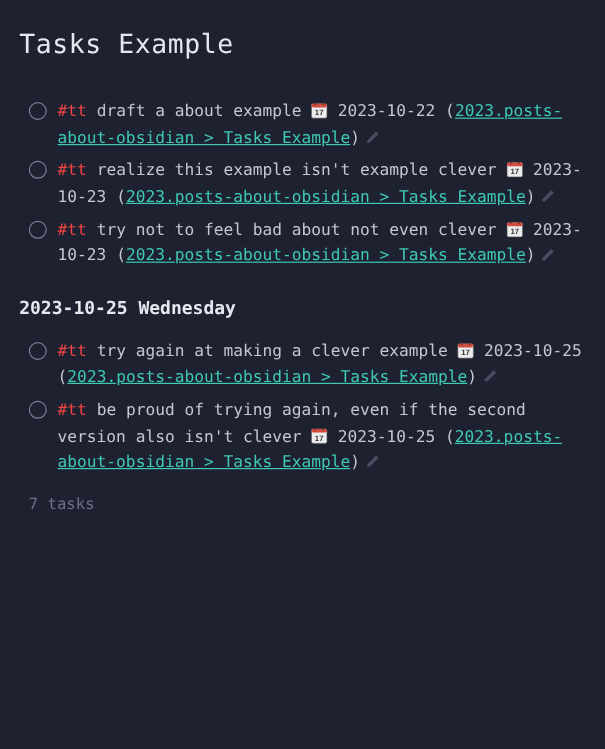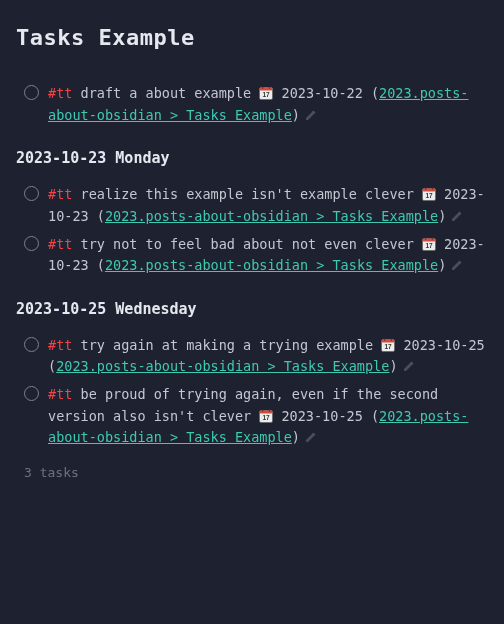--- a/index.html
+++ b/index.html
@@ -8,21 +8,21 @@
     padding: 16px;
     width: 504px;
     background: #1e2130;
     font-family: ui-monospace, "SF Mono", Menlo, Consolas, monospace;
     font-size: 13.5px;
     line-height: 1.6;
     color: #c3c7d1;
   }
   h1 {
     font-size: 22px;
-    font-weight: 700;
+    font-weight: 400;
     color: #e6e8ef;
     margin: 4px 0 28px 0;
     letter-spacing: 0.5px;
   }
   h2 {
     font-size: 15px;
     font-weight: 700;
     color: #e6e8ef;
     margin: 20px 0 14px 0;
   }
@@ -78,21 +78,20 @@
     <div class="task"><span class="checkbox"></span><span class="tag">#tt</span> <span>draft a about example</span> <span class="cal-icon"><svg width="14" height="14" viewBox="0 0 14 14">
           <rect x="0.5" y="1.5" width="13" height="12" rx="1.5" fill="#ececec" stroke="#5a5a5a" stroke-width="0.6"></rect>
           <rect x="0.5" y="1.5" width="13" height="3" rx="1.5" fill="#d14b3e"></rect>
           <rect x="3" y="0.5" width="1.2" height="2.2" rx="0.6" fill="#6a2e26"></rect>
           <rect x="9.8" y="0.5" width="1.2" height="2.2" rx="0.6" fill="#6a2e26"></rect>
           <text x="7" y="11.2" text-anchor="middle" font-size="6.5" font-family="sans-serif" fill="#333" font-weight="700">17</text>
         </svg></span> <span class="date-text">2023-10-22</span> <span class="paren">(</span><span class="source-link">2023.posts-about-obsidian &gt; Tasks Example</span><span class="paren">)</span><span class="edit-icon"><svg width="14" height="14" viewBox="0 0 14 14">
           <path d="M2 10 L9 3 L11 5 L4 12 L2 12 Z" fill="#6b7186"></path>
           <path d="M9.5 2.5 L11.5 4.5 L10.2 5.8 L8.2 3.8 Z" fill="#6b7186"></path>
         </svg></span></div>
-    <h2>2023-10-23 Monday</h2>
     <div class="task"><span class="checkbox"></span><span class="tag">#tt</span> <span>realize this example isn't example clever</span> <span class="cal-icon"><svg width="14" height="14" viewBox="0 0 14 14">
           <rect x="0.5" y="1.5" width="13" height="12" rx="1.5" fill="#ececec" stroke="#5a5a5a" stroke-width="0.6"></rect>
           <rect x="0.5" y="1.5" width="13" height="3" rx="1.5" fill="#d14b3e"></rect>
           <rect x="3" y="0.5" width="1.2" height="2.2" rx="0.6" fill="#6a2e26"></rect>
           <rect x="9.8" y="0.5" width="1.2" height="2.2" rx="0.6" fill="#6a2e26"></rect>
           <text x="7" y="11.2" text-anchor="middle" font-size="6.5" font-family="sans-serif" fill="#333" font-weight="700">17</text>
         </svg></span> <span class="date-text">2023-10-23</span> <span class="paren">(</span><span class="source-link">2023.posts-about-obsidian &gt; Tasks Example</span><span class="paren">)</span><span class="edit-icon"><svg width="14" height="14" viewBox="0 0 14 14">
           <path d="M2 10 L9 3 L11 5 L4 12 L2 12 Z" fill="#6b7186"></path>
           <path d="M9.5 2.5 L11.5 4.5 L10.2 5.8 L8.2 3.8 Z" fill="#6b7186"></path>
         </svg></span></div>
@@ -100,21 +99,21 @@
           <rect x="0.5" y="1.5" width="13" height="12" rx="1.5" fill="#ececec" stroke="#5a5a5a" stroke-width="0.6"></rect>
           <rect x="0.5" y="1.5" width="13" height="3" rx="1.5" fill="#d14b3e"></rect>
           <rect x="3" y="0.5" width="1.2" height="2.2" rx="0.6" fill="#6a2e26"></rect>
           <rect x="9.8" y="0.5" width="1.2" height="2.2" rx="0.6" fill="#6a2e26"></rect>
           <text x="7" y="11.2" text-anchor="middle" font-size="6.5" font-family="sans-serif" fill="#333" font-weight="700">17</text>
         </svg></span> <span class="date-text">2023-10-23</span> <span class="paren">(</span><span class="source-link">2023.posts-about-obsidian &gt; Tasks Example</span><span class="paren">)</span><span class="edit-icon"><svg width="14" height="14" viewBox="0 0 14 14">
           <path d="M2 10 L9 3 L11 5 L4 12 L2 12 Z" fill="#6b7186"></path>
           <path d="M9.5 2.5 L11.5 4.5 L10.2 5.8 L8.2 3.8 Z" fill="#6b7186"></path>
         </svg></span></div>
     <h2>2023-10-25 Wednesday</h2>
-    <div class="task"><span class="checkbox"></span><span class="tag">#tt</span> <span>try again at making a trying example</span> <span class="cal-icon"><svg width="14" height="14" viewBox="0 0 14 14">
+    <div class="task"><span class="checkbox"></span><span class="tag">#tt</span> <span>try again at making a clever example</span> <span class="cal-icon"><svg width="14" height="14" viewBox="0 0 14 14">
           <rect x="0.5" y="1.5" width="13" height="12" rx="1.5" fill="#ececec" stroke="#5a5a5a" stroke-width="0.6"></rect>
           <rect x="0.5" y="1.5" width="13" height="3" rx="1.5" fill="#d14b3e"></rect>
           <rect x="3" y="0.5" width="1.2" height="2.2" rx="0.6" fill="#6a2e26"></rect>
           <rect x="9.8" y="0.5" width="1.2" height="2.2" rx="0.6" fill="#6a2e26"></rect>
           <text x="7" y="11.2" text-anchor="middle" font-size="6.5" font-family="sans-serif" fill="#333" font-weight="700">17</text>
         </svg></span> <span class="date-text">2023-10-25</span> <span class="paren">(</span><span class="source-link">2023.posts-about-obsidian &gt; Tasks Example</span><span class="paren">)</span><span class="edit-icon"><svg width="14" height="14" viewBox="0 0 14 14">
           <path d="M2 10 L9 3 L11 5 L4 12 L2 12 Z" fill="#6b7186"></path>
           <path d="M9.5 2.5 L11.5 4.5 L10.2 5.8 L8.2 3.8 Z" fill="#6b7186"></path>
         </svg></span></div>
     <div class="task"><span class="checkbox"></span><span class="tag">#tt</span> <span>be proud of trying again, even if the second version also isn't clever</span> <span class="cal-icon"><svg width="14" height="14" viewBox="0 0 14 14">
@@ -122,13 +121,13 @@
           <rect x="0.5" y="1.5" width="13" height="3" rx="1.5" fill="#d14b3e"></rect>
           <rect x="3" y="0.5" width="1.2" height="2.2" rx="0.6" fill="#6a2e26"></rect>
           <rect x="9.8" y="0.5" width="1.2" height="2.2" rx="0.6" fill="#6a2e26"></rect>
           <text x="7" y="11.2" text-anchor="middle" font-size="6.5" font-family="sans-serif" fill="#333" font-weight="700">17</text>
         </svg></span> <span class="date-text">2023-10-25</span> <span class="paren">(</span><span class="source-link">2023.posts-about-obsidian &gt; Tasks Example</span><span class="paren">)</span><span class="edit-icon"><svg width="14" height="14" viewBox="0 0 14 14">
           <path d="M2 10 L9 3 L11 5 L4 12 L2 12 Z" fill="#6b7186"></path>
           <path d="M9.5 2.5 L11.5 4.5 L10.2 5.8 L8.2 3.8 Z" fill="#6b7186"></path>
         </svg></span></div>
   </div>
 
-<div class="footer">3 tasks</div>
+<div class="footer">7 tasks</div>
 
 </body></html>

